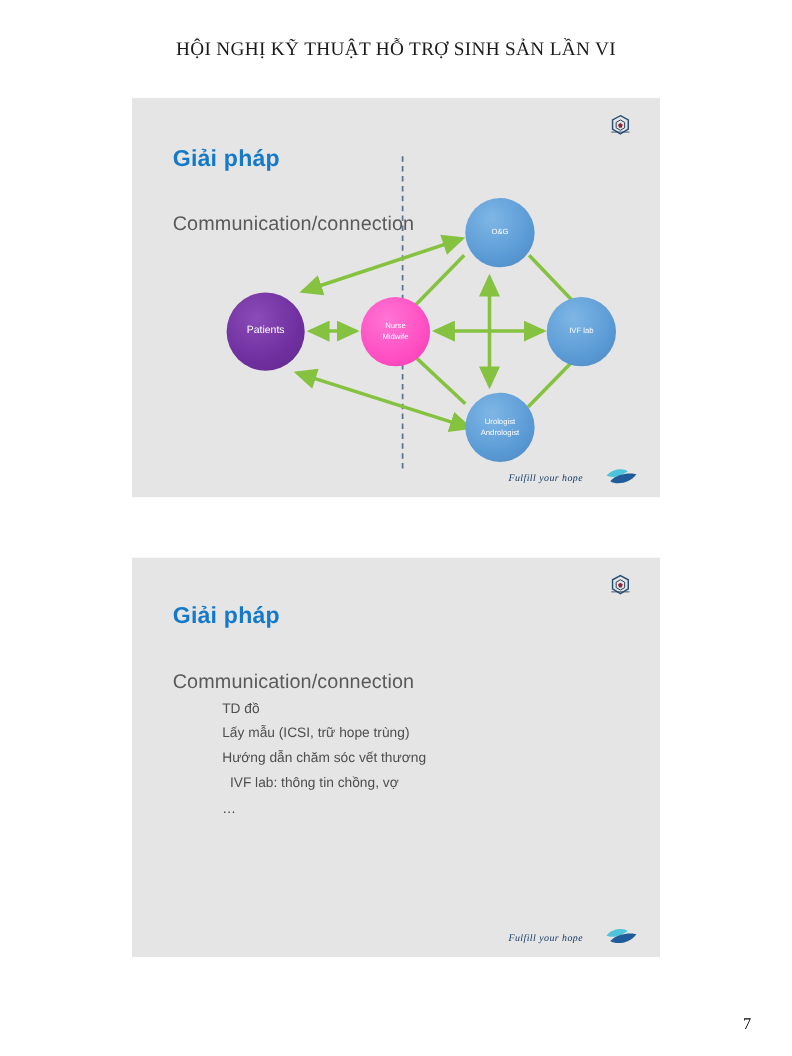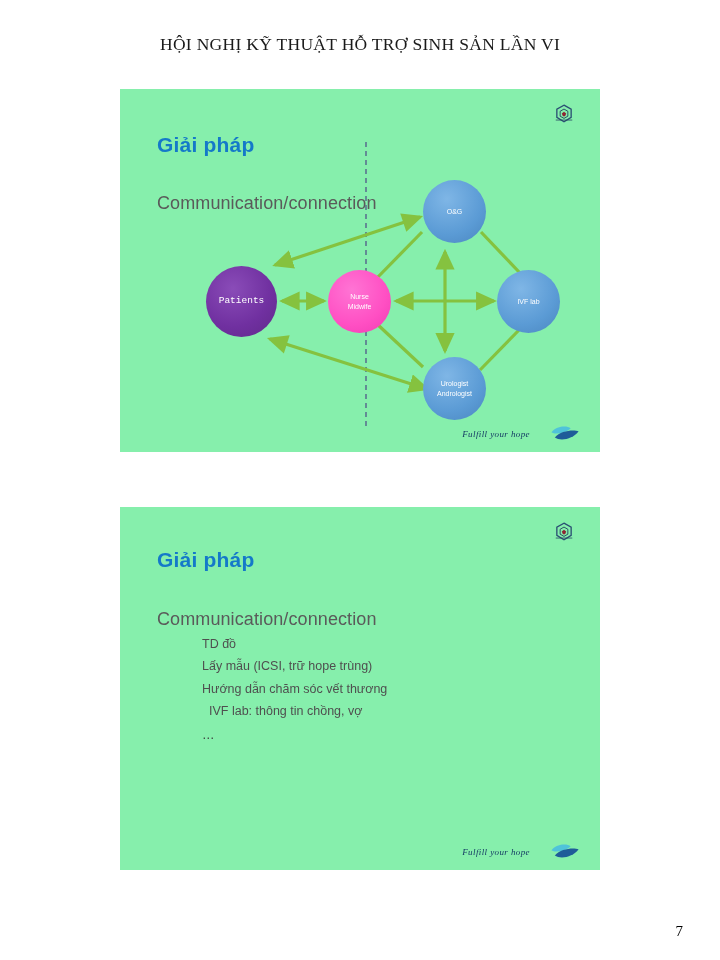--- a/index.html
+++ b/index.html
@@ -19,21 +19,21 @@
     font-family: "Liberation Serif", serif;
     font-size: 17.5px;
     letter-spacing: 0.3px;
     color: #1a1a1a;
     white-space: nowrap;
   }
 
   
   .slide {
     position: absolute;
-    background: #86efac;
+    background: #e5e5e5;
     overflow: hidden;
   }
   #slide-1 { left: 120px; top: 89px;  width: 480px; height: 363px; }
   #slide-2 { left: 120px; top: 507px; width: 480px; height: 363px; }
 
   .slide-title {
     position: absolute;
     left: 37px;
     font-size: 21px;
     font-weight: bold;
@@ -90,21 +90,20 @@
     color: #ffffff;
     text-align: center;
     line-height: 1.35;
   }
   .node span { display: block; }
 
   #node-patients {
     left: 86px; top: 177px; width: 71px; height: 71px;
     background: radial-gradient(circle at 38% 32%, #8a4cb8 0%, #7030A0 58%, #60298a 100%);
     font-size: 9.5px;
-    font-family: Liberation Mono, monospace;
   }
   #node-nurse {
     left: 208px; top: 181px; width: 63px; height: 63px;
     background: radial-gradient(circle at 38% 32%, #ff74d4 0%, #FF4FC3 60%, #f03bb2 100%);
     font-size: 7px;
   }
   #node-og {
     left: 303px; top: 91px; width: 63px; height: 63px;
     background: radial-gradient(circle at 38% 30%, #7fb6e6 0%, #5B9BD5 60%, #4a86bf 100%);
     font-size: 7px;

